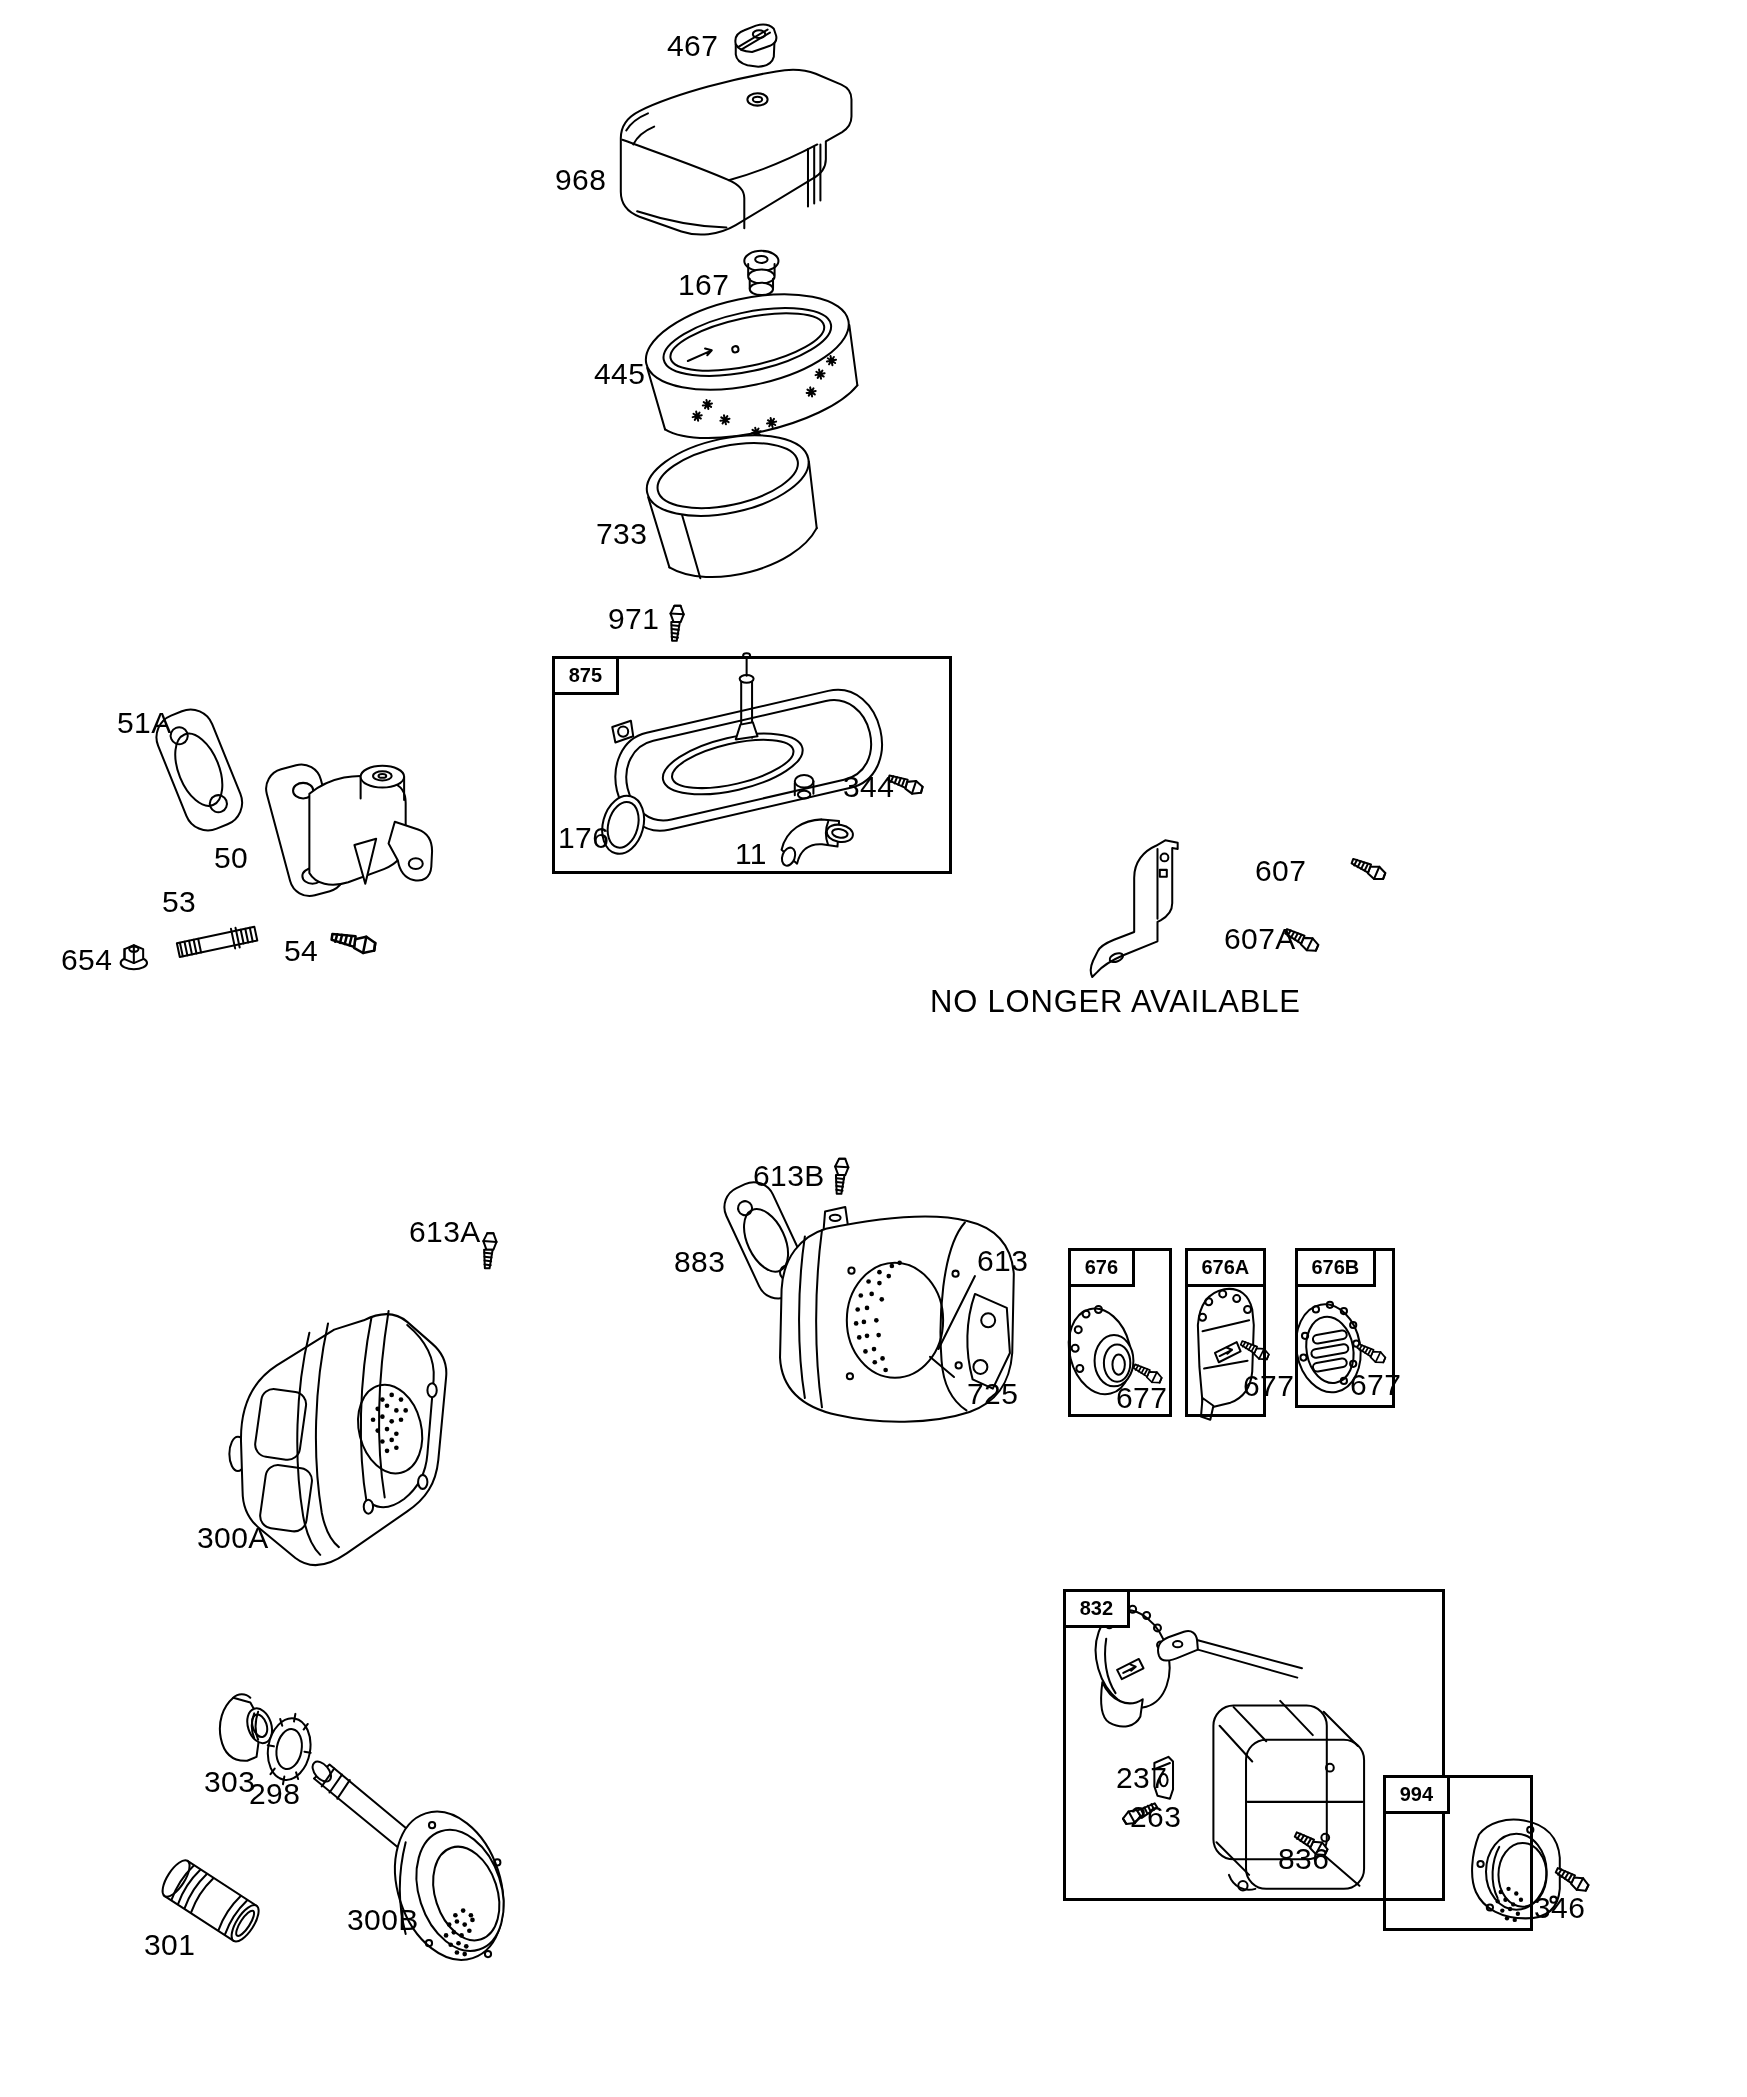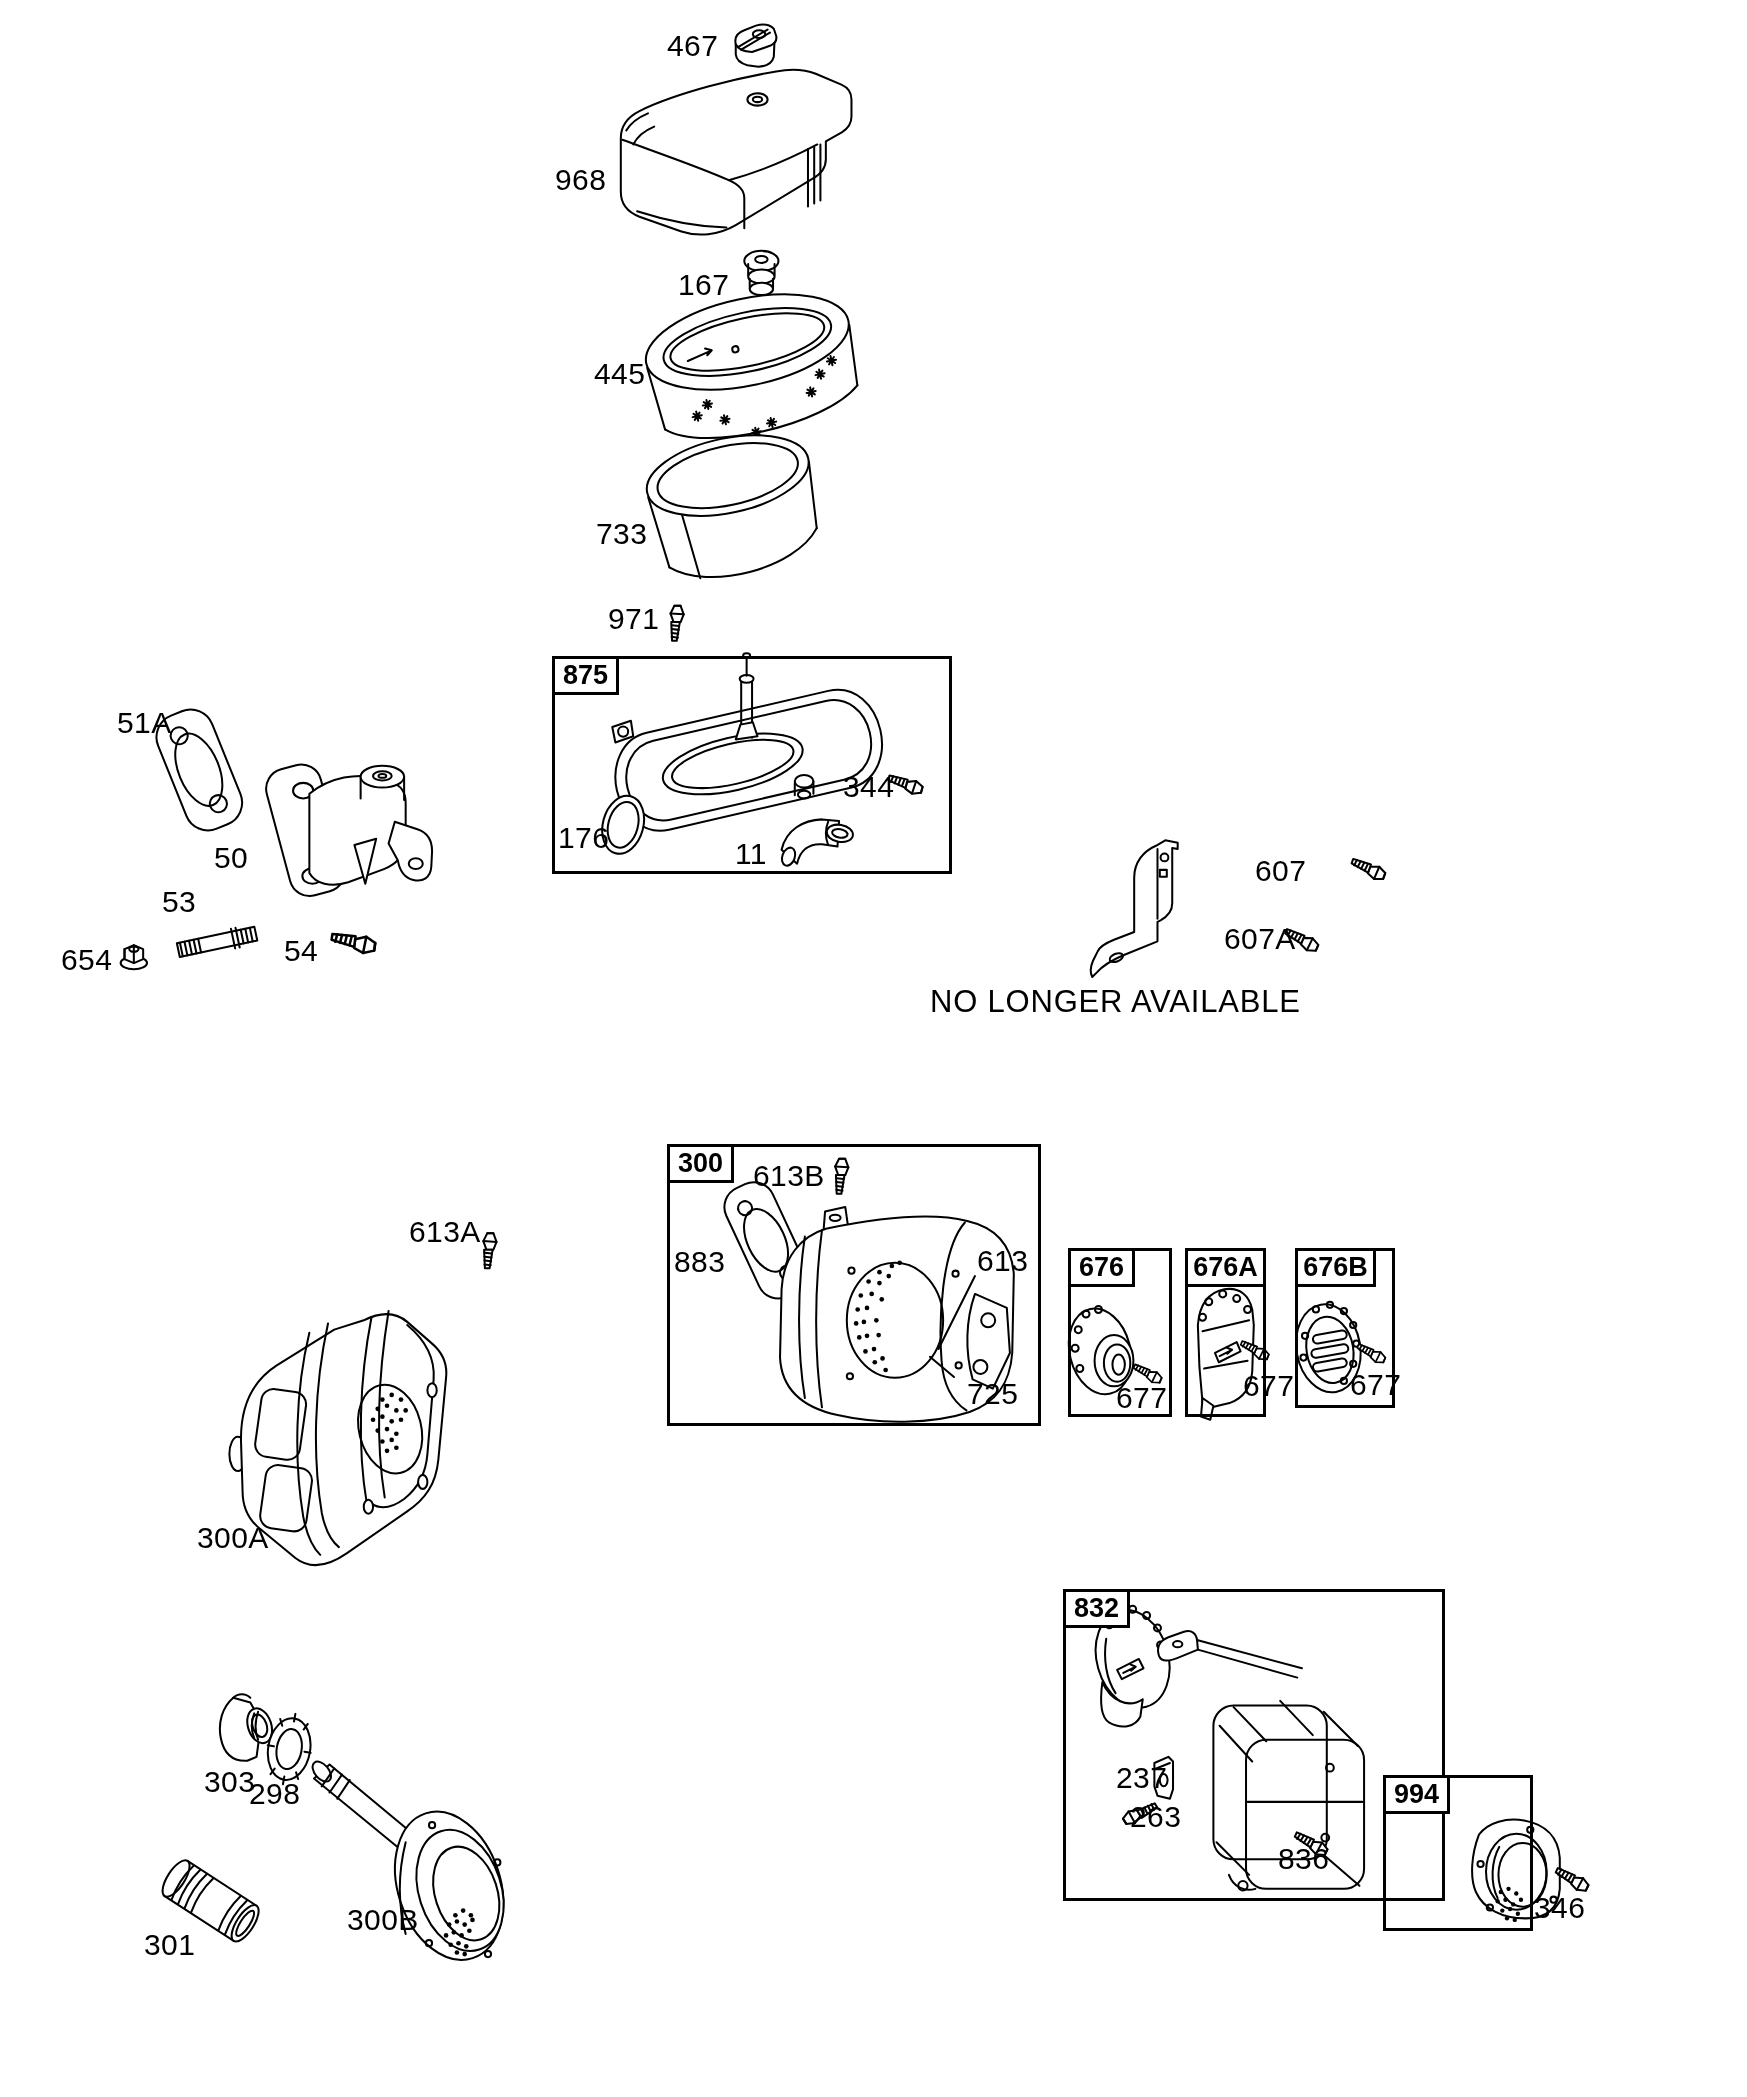--- a/index.html
+++ b/index.html
@@ -8,21 +8,21 @@
   svg.art{position:absolute;left:0;top:0;display:block}
   svg.art path,svg.art ellipse,svg.art rect,svg.art circle,svg.art line{
     stroke:#000;stroke-width:2.6;fill:none;stroke-linejoin:round;stroke-linecap:round}
   svg.art .f{fill:#ffffff}
   svg.art .d{fill:#000;stroke:none}
   .co{position:absolute;font-size:30px;font-weight:400;line-height:1;letter-spacing:0.4px;white-space:nowrap}
   .notice{position:absolute;font-size:31px;font-weight:400;line-height:1;letter-spacing:0.8px;white-space:nowrap}
   .pbox{position:absolute;border:3.1px solid #000;box-sizing:border-box;background:transparent}
   .pbox-tag{position:absolute;left:-3.1px;top:-3.1px;width:67px;height:39px;border:3.1px solid #000;
             box-sizing:border-box;display:flex;align-items:center;justify-content:center;
-            font-size:27px;font-weight:700;background:#fff}
+            font-size:20px;font-weight:700;background:#fff}
   .pbox-tag.wide{width:81px}
 </style>
 </head>
 <body>
 
 <div class="stage">
 
 <svg class="art" width="1748" height="2097" viewBox="0 0 2250 2700">
   <defs>
     <g id="screw">
@@ -412,25 +412,20 @@
         <circle class="d" cx="1950" cy="2472" r="2.8"></circle>
   </g>
   <use href="#screw" transform="translate(2034,2422) rotate(205)"></use>
 </svg>
 
 <div class="pbox" style="left:552px;top:656px;width:400px;height:218px">
   <div class="pbox-tag">
         <span>875</span>
       </div>
 </div>
-<div class="pbox" style="left:667px;top:1144px;width:374px;height:282px">
-  <div class="pbox-tag">
-        <span>300</span>
-      </div>
-</div>
 <div class="pbox" style="left:1068px;top:1248px;width:104px;height:169px">
   <div class="pbox-tag">
         <span>676</span>
       </div>
 </div>
 <div class="pbox" style="left:1185px;top:1248px;width:81px;height:169px">
   <div class="pbox-tag wide">
         <span>676A</span>
       </div>
 </div>

